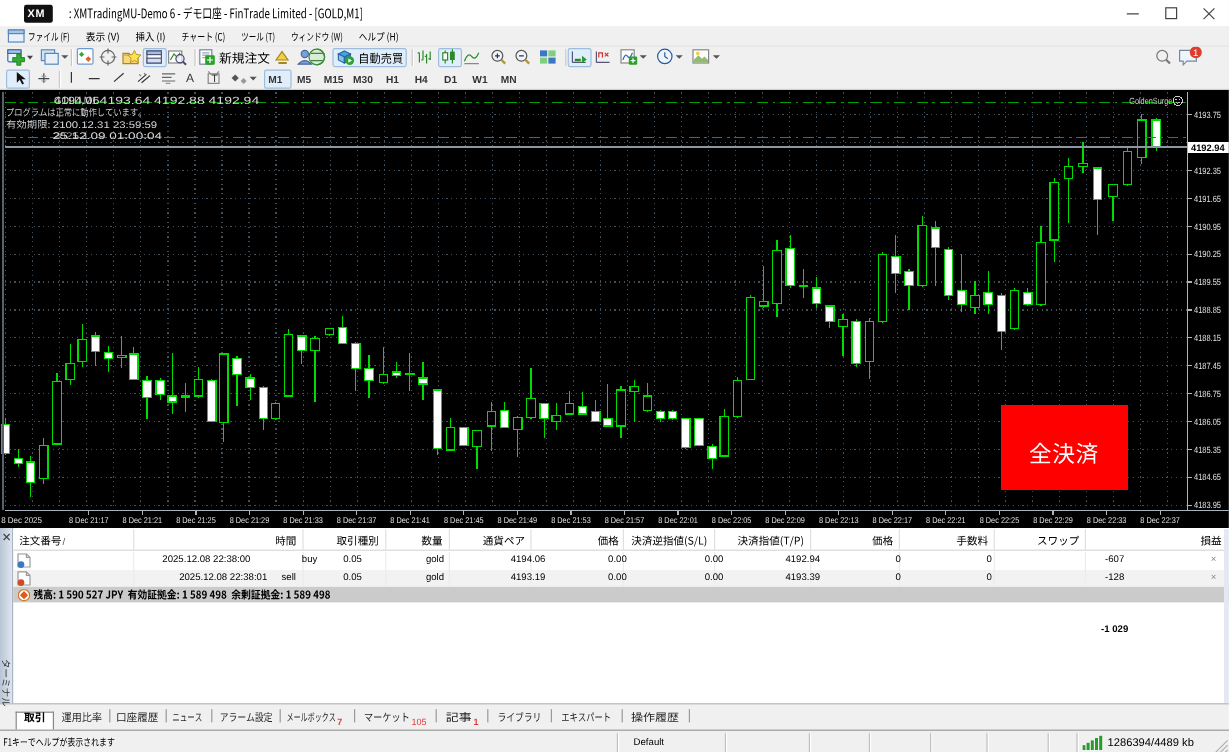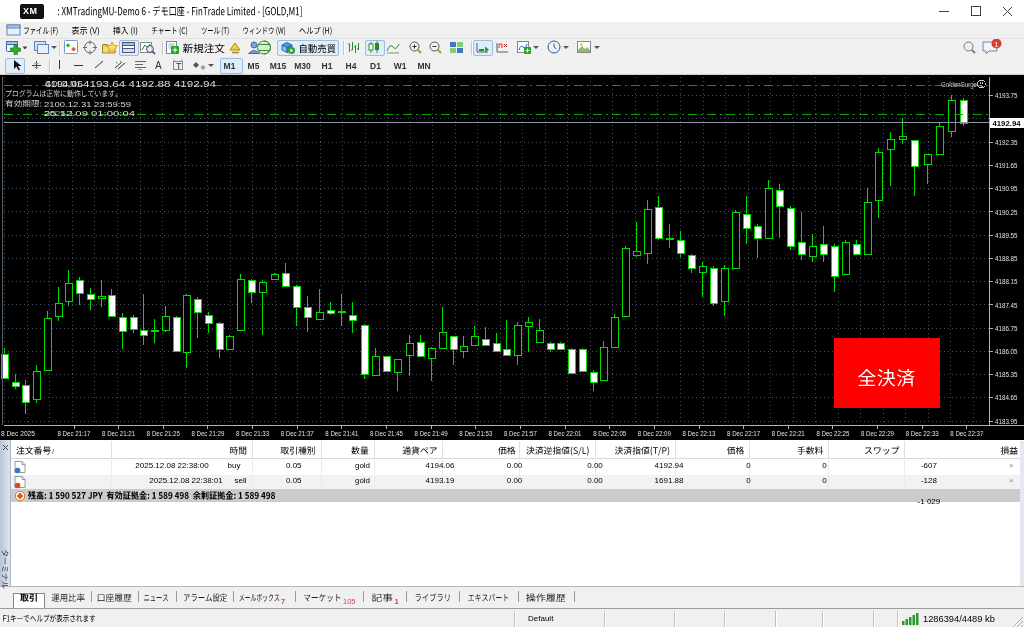--- a/index.html
+++ b/index.html
@@ -643,44 +643,44 @@
 <div class="abs" style="left:137.7px;top:591px;width:1px;height:11px;background:#999"></div>
 <div class="abs" style="left:175.8px;top:591px;width:1px;height:11px;background:#999"></div>
 <div class="abs" style="left:232.9px;top:591px;width:1px;height:11px;background:#999"></div>
 <div class="abs" style="left:295px;top:591px;width:1px;height:11px;background:#999"></div>
 <div class="abs" style="left:363.1px;top:591px;width:1px;height:11px;background:#999"></div>
 <div class="abs" style="left:406.2px;top:591px;width:1px;height:11px;background:#999"></div>
 <div class="abs" style="left:459.4px;top:591px;width:1px;height:11px;background:#999"></div>
 <div class="abs" style="left:517.5px;top:591px;width:1px;height:11px;background:#999"></div>
 <div class="abs" style="left:574px;top:591px;width:1px;height:11px;background:#999"></div>
 <div class="num" style="left:97.0px;top:461.2px;width:150px">2025.12.08 22:38:00</div>
-<div class="num" style="left:159px;top:461.2px;width:150px">buy</div>
+<div class="num" style="left:183px;top:461.2px;width:150px">buy</div>
 <div class="num" style="left:218.8px;top:461.2px;width:150px">0.05</div>
 <div class="num" style="left:287.5px;top:461.2px;width:150px">gold</div>
 <div class="num" style="left:365.0px;top:461.2px;width:150px">4194.06</div>
 <div class="num" style="left:439.5px;top:461.2px;width:150px">0.00</div>
 <div class="num" style="left:520.0px;top:461.2px;width:150px">0.00</div>
 <div class="num" style="left:594.0px;top:461.2px;width:150px">4192.94</div>
 <div class="num" style="left:673.4px;top:461.2px;width:150px">0</div>
 <div class="num" style="left:749.4px;top:461.2px;width:150px">0</div>
 <div class="num" style="left:853.9px;top:461.2px;width:150px">-607</div>
 <div class="num" style="left:1009px;top:461.2px;width:10px;color:#888;text-align:left">×</div>
 <div class="num" style="left:111px;top:475.7px;width:150px">2025.12.08 22:38:01</div>
 <div class="num" style="left:165.6px;top:475.7px;width:150px">sell</div>
 <div class="num" style="left:218.8px;top:475.7px;width:150px">0.05</div>
 <div class="num" style="left:287.5px;top:475.7px;width:150px">gold</div>
 <div class="num" style="left:365.0px;top:475.7px;width:150px">4193.19</div>
 <div class="num" style="left:439.5px;top:475.7px;width:150px">0.00</div>
 <div class="num" style="left:520.0px;top:475.7px;width:150px">0.00</div>
-<div class="num" style="left:594.0px;top:475.7px;width:150px">1691.88</div>
+<div class="num" style="left:594.0px;top:475.7px;width:150px">4193.39</div>
 <div class="num" style="left:673.4px;top:475.7px;width:150px">0</div>
 <div class="num" style="left:749.4px;top:475.7px;width:150px">0</div>
 <div class="num" style="left:853.9px;top:475.7px;width:150px">-128</div>
 <div class="num" style="left:1009px;top:475.7px;width:10px;color:#888;text-align:left">×</div>
-<div class="num" style="left:853.9px;top:497px;width:150px;font-weight:normal">-1 029</div>
+<div class="num" style="left:853.9px;top:520px;width:150px;font-weight:bold">-1 029</div>
 <div class="num" style="left:52px;top:447px;width:12px;color:#555;text-align:left;font-size:8px">/</div>
 <svg width="1024" height="627" style="position:absolute;left:0;top:0;z-index:30;pointer-events:none">
     <g transform="translate(57.4,15.2) scale(0.7360,1)">
       <path d="M1.5 -4.3Q1.2 -4.3 1 -4.5Q0.8 -4.7 0.8 -5.1Q0.8 -5.4 1 -5.6Q1.2 -5.8 1.5 -5.8Q1.8 -5.8 2 -5.6Q2.3 -5.4 2.3 -5.1Q2.3 -4.7 2 -4.5Q1.8 -4.3 1.5 -4.3ZM1.5 0.1Q1.2 0.1 1 -0.1Q0.8 -0.3 0.8 -0.6Q0.8 -1 1 -1.2Q1.2 -1.4 1.5 -1.4Q1.8 -1.4 2 -1.2Q2.3 -1 2.3 -0.6Q2.3 -0.3 2 -0.1Q1.8 0.1 1.5 0.1Z M5.7 0 8.1 -4.2 5.9 -8.1H7L8.1 -6Q8.2 -5.7 8.4 -5.5Q8.5 -5.2 8.7 -4.8H8.8Q8.9 -5.2 9.1 -5.5Q9.2 -5.7 9.3 -6L10.4 -8.1H11.5L9.3 -4.1L11.6 0H10.5L9.3 -2.2Q9.2 -2.5 9 -2.8Q8.8 -3.1 8.6 -3.5H8.6Q8.4 -3.1 8.3 -2.8Q8.1 -2.5 7.9 -2.2L6.8 0Z M12.9 0V-8.1H14.2L15.7 -3.7Q15.9 -3.3 16 -2.9Q16.1 -2.5 16.3 -2.1H16.3Q16.5 -2.5 16.6 -2.9Q16.8 -3.3 16.9 -3.7L18.4 -8.1H19.7V0H18.7V-4.5Q18.7 -4.8 18.7 -5.2Q18.7 -5.6 18.8 -6.1Q18.8 -6.5 18.8 -6.8H18.8L18.1 -5L16.6 -0.8H15.9L14.4 -5L13.8 -6.8H13.7Q13.8 -6.5 13.8 -6.1Q13.8 -5.6 13.8 -5.2Q13.9 -4.8 13.9 -4.5V0Z M23.5 0V-7.2H21.1V-8.1H27V-7.2H24.6V0Z M28.4 0V-6H29.2L29.3 -4.9H29.3Q29.6 -5.5 30.1 -5.8Q30.5 -6.1 31 -6.1Q31.2 -6.1 31.4 -6.1Q31.5 -6.1 31.6 -6L31.5 -5.1Q31.3 -5.2 31.2 -5.2Q31.1 -5.2 30.9 -5.2Q30.5 -5.2 30.1 -4.9Q29.7 -4.6 29.4 -3.8V0Z M34 0.1Q33.5 0.1 33.1 -0.1Q32.7 -0.3 32.5 -0.6Q32.3 -1 32.3 -1.6Q32.3 -2.5 33.1 -3.1Q34 -3.6 35.9 -3.8Q35.9 -4.2 35.8 -4.5Q35.7 -4.9 35.5 -5.1Q35.2 -5.3 34.7 -5.3Q34.2 -5.3 33.7 -5.1Q33.3 -4.9 32.9 -4.6L32.5 -5.3Q32.8 -5.5 33.2 -5.7Q33.5 -5.9 33.9 -6Q34.4 -6.1 34.9 -6.1Q35.6 -6.1 36 -5.8Q36.5 -5.5 36.7 -5Q36.9 -4.4 36.9 -3.7V0H36.1L36 -0.7H36Q35.6 -0.4 35.1 -0.1Q34.6 0.1 34 0.1ZM34.3 -0.7Q34.7 -0.7 35.1 -0.9Q35.5 -1.1 35.9 -1.5V-3.1Q34.9 -3 34.3 -2.8Q33.7 -2.6 33.5 -2.3Q33.2 -2 33.2 -1.6Q33.2 -1.1 33.5 -0.9Q33.8 -0.7 34.3 -0.7Z M40.8 0.1Q40.1 0.1 39.5 -0.2Q39 -0.6 38.7 -1.3Q38.4 -2 38.4 -3Q38.4 -3.9 38.8 -4.7Q39.1 -5.4 39.7 -5.7Q40.3 -6.1 41 -6.1Q41.5 -6.1 41.9 -5.9Q42.3 -5.8 42.7 -5.4L42.6 -6.5V-8.8H43.6V0H42.8L42.7 -0.7H42.7Q42.3 -0.4 41.9 -0.1Q41.4 0.1 40.8 0.1ZM41.1 -0.7Q41.5 -0.7 41.9 -0.9Q42.2 -1.1 42.6 -1.5V-4.7Q42.2 -5 41.9 -5.1Q41.5 -5.3 41.1 -5.3Q40.7 -5.3 40.3 -5Q39.9 -4.7 39.7 -4.2Q39.4 -3.7 39.4 -3Q39.4 -2.3 39.6 -1.8Q39.8 -1.2 40.2 -1Q40.6 -0.7 41.1 -0.7Z M45.6 0V-6H46.6V0ZM46.1 -7.2Q45.8 -7.2 45.7 -7.4Q45.5 -7.6 45.5 -7.9Q45.5 -8.2 45.7 -8.3Q45.8 -8.5 46.1 -8.5Q46.4 -8.5 46.6 -8.3Q46.8 -8.2 46.8 -7.9Q46.8 -7.6 46.6 -7.4Q46.4 -7.2 46.1 -7.2Z M48.7 0V-6H49.5L49.6 -5.1H49.6Q50 -5.5 50.5 -5.8Q51 -6.1 51.6 -6.1Q52.6 -6.1 53 -5.5Q53.4 -4.9 53.4 -3.8V0H52.4V-3.7Q52.4 -4.5 52.2 -4.9Q51.9 -5.3 51.3 -5.3Q50.8 -5.3 50.5 -5Q50.1 -4.8 49.7 -4.3V0Z M57.4 2.7Q56.7 2.7 56.1 2.6Q55.5 2.4 55.2 2Q54.9 1.7 54.9 1.1Q54.9 0.8 55.2 0.4Q55.4 0.1 55.8 -0.2V-0.3Q55.6 -0.4 55.4 -0.6Q55.3 -0.9 55.3 -1.2Q55.3 -1.6 55.5 -1.9Q55.7 -2.2 55.9 -2.3V-2.4Q55.6 -2.6 55.4 -3Q55.1 -3.5 55.1 -4Q55.1 -4.7 55.4 -5.1Q55.8 -5.6 56.3 -5.9Q56.8 -6.1 57.4 -6.1Q57.6 -6.1 57.9 -6.1Q58.1 -6 58.2 -6H60.3V-5.2H59.1Q59.3 -5 59.4 -4.7Q59.6 -4.4 59.6 -4Q59.6 -3.3 59.3 -2.9Q59 -2.4 58.5 -2.1Q58 -1.9 57.4 -1.9Q57.2 -1.9 56.9 -1.9Q56.7 -2 56.5 -2.1Q56.3 -2 56.2 -1.8Q56.1 -1.6 56.1 -1.4Q56.1 -1.1 56.3 -0.9Q56.6 -0.7 57.2 -0.7H58.3Q59.4 -0.7 59.9 -0.4Q60.4 -0.1 60.4 0.7Q60.4 1.2 60 1.7Q59.7 2.2 59 2.5Q58.3 2.7 57.4 2.7ZM57.4 -2.6Q57.7 -2.6 58 -2.7Q58.3 -2.9 58.5 -3.2Q58.7 -3.6 58.7 -4Q58.7 -4.4 58.5 -4.7Q58.3 -5.1 58 -5.2Q57.7 -5.4 57.4 -5.4Q57 -5.4 56.7 -5.2Q56.5 -5.1 56.3 -4.7Q56.1 -4.4 56.1 -4Q56.1 -3.6 56.3 -3.2Q56.5 -2.9 56.7 -2.7Q57 -2.6 57.4 -2.6ZM57.5 2.1Q58.1 2.1 58.5 1.9Q59 1.7 59.2 1.4Q59.4 1.1 59.4 0.8Q59.4 0.4 59.1 0.3Q58.8 0.1 58.2 0.1H57.2Q57 0.1 56.8 0.1Q56.6 0 56.4 -0Q56.1 0.2 55.9 0.5Q55.8 0.8 55.8 1Q55.8 1.5 56.3 1.8Q56.7 2.1 57.5 2.1Z M61.7 0V-8.1H62.9L64.4 -3.7Q64.6 -3.3 64.7 -2.9Q64.9 -2.5 65 -2.1H65.1Q65.2 -2.5 65.4 -2.9Q65.5 -3.3 65.6 -3.7L67.2 -8.1H68.4V0H67.4V-4.5Q67.4 -4.8 67.5 -5.2Q67.5 -5.6 67.5 -6.1Q67.5 -6.5 67.6 -6.8H67.5L66.9 -5L65.4 -0.8H64.7L63.1 -5L62.5 -6.8H62.5Q62.5 -6.5 62.5 -6.1Q62.6 -5.6 62.6 -5.2Q62.6 -4.8 62.6 -4.5V0Z M73.5 0.1Q72.9 0.1 72.3 -0Q71.8 -0.2 71.4 -0.6Q71 -1 70.8 -1.7Q70.6 -2.4 70.6 -3.3V-8.1H71.6V-3.3Q71.6 -2.3 71.8 -1.8Q72.1 -1.2 72.5 -1Q72.9 -0.7 73.5 -0.7Q74 -0.7 74.4 -1Q74.9 -1.2 75.1 -1.8Q75.4 -2.3 75.4 -3.3V-8.1H76.4V-3.3Q76.4 -2.4 76.1 -1.7Q75.9 -1 75.5 -0.6Q75.1 -0.2 74.6 -0Q74.1 0.1 73.5 0.1Z M77.9 -2.7V-3.5H80.8V-2.7Z M82.4 0V-8.1H84.4Q85.6 -8.1 86.5 -7.6Q87.3 -7.1 87.7 -6.2Q88.2 -5.4 88.2 -4.1Q88.2 -2.8 87.7 -1.9Q87.3 -1 86.5 -0.5Q85.6 0 84.4 0ZM83.4 -0.8H84.3Q85.2 -0.8 85.9 -1.2Q86.5 -1.6 86.8 -2.3Q87.1 -3 87.1 -4.1Q87.1 -5.1 86.8 -5.8Q86.5 -6.5 85.9 -6.9Q85.2 -7.2 84.3 -7.2H83.4Z M92.2 0.1Q91.4 0.1 90.8 -0.2Q90.1 -0.6 89.8 -1.3Q89.4 -2 89.4 -3Q89.4 -3.7 89.6 -4.3Q89.8 -4.9 90.2 -5.3Q90.6 -5.7 91.1 -5.9Q91.5 -6.1 92.1 -6.1Q92.8 -6.1 93.4 -5.8Q93.9 -5.4 94.2 -4.8Q94.4 -4.2 94.4 -3.3Q94.4 -3.2 94.4 -3Q94.4 -2.9 94.4 -2.7H90.4Q90.4 -2.1 90.7 -1.6Q90.9 -1.2 91.4 -0.9Q91.8 -0.7 92.4 -0.7Q92.8 -0.7 93.2 -0.8Q93.5 -0.9 93.8 -1.1L94.2 -0.5Q93.8 -0.2 93.3 -0Q92.9 0.1 92.2 0.1ZM90.4 -3.5H93.6Q93.6 -4.4 93.2 -4.8Q92.8 -5.3 92.1 -5.3Q91.7 -5.3 91.3 -5.1Q90.9 -4.9 90.7 -4.5Q90.4 -4.1 90.4 -3.5Z M95.9 0V-6H96.7L96.8 -5.1H96.9Q97.3 -5.5 97.7 -5.8Q98.2 -6.1 98.7 -6.1Q99.4 -6.1 99.8 -5.8Q100.2 -5.5 100.4 -5Q100.8 -5.5 101.3 -5.8Q101.8 -6.1 102.4 -6.1Q103.3 -6.1 103.7 -5.5Q104.2 -4.9 104.2 -3.8V0H103.2V-3.7Q103.2 -4.5 102.9 -4.9Q102.6 -5.3 102 -5.3Q101.7 -5.3 101.3 -5Q101 -4.8 100.5 -4.3V0H99.5V-3.7Q99.5 -4.5 99.3 -4.9Q99 -5.3 98.4 -5.3Q98.1 -5.3 97.7 -5Q97.3 -4.8 96.9 -4.3V0Z M108.4 0.1Q107.7 0.1 107.1 -0.2Q106.4 -0.6 106 -1.3Q105.7 -2 105.7 -3Q105.7 -4 106 -4.7Q106.4 -5.4 107.1 -5.8Q107.7 -6.1 108.4 -6.1Q109 -6.1 109.5 -5.9Q110 -5.7 110.4 -5.3Q110.7 -4.9 111 -4.3Q111.2 -3.7 111.2 -3Q111.2 -2 110.8 -1.3Q110.4 -0.6 109.8 -0.2Q109.2 0.1 108.4 0.1ZM108.4 -0.7Q108.9 -0.7 109.3 -1Q109.7 -1.3 109.9 -1.8Q110.2 -2.3 110.2 -3Q110.2 -3.7 109.9 -4.2Q109.7 -4.7 109.3 -5Q108.9 -5.3 108.4 -5.3Q107.9 -5.3 107.5 -5Q107.1 -4.7 106.9 -4.2Q106.7 -3.7 106.7 -3Q106.7 -2.3 106.9 -1.8Q107.1 -1.3 107.5 -1Q107.9 -0.7 108.4 -0.7Z M117.5 0.1Q117 0.1 116.5 -0.1Q116 -0.4 115.6 -0.9Q115.2 -1.4 115 -2.1Q114.8 -2.8 114.8 -3.8Q114.8 -5 115.1 -5.9Q115.3 -6.7 115.7 -7.2Q116.2 -7.7 116.7 -8Q117.2 -8.2 117.8 -8.2Q118.5 -8.2 118.9 -8Q119.4 -7.7 119.7 -7.4L119.1 -6.8Q118.9 -7 118.6 -7.2Q118.2 -7.4 117.9 -7.4Q117.3 -7.4 116.8 -7Q116.4 -6.7 116.1 -5.9Q115.8 -5.2 115.8 -3.8Q115.8 -2.8 116 -2.1Q116.2 -1.4 116.6 -1Q117 -0.6 117.5 -0.6Q117.9 -0.6 118.2 -0.9Q118.5 -1.1 118.7 -1.5Q118.9 -1.9 118.9 -2.5Q118.9 -3 118.7 -3.4Q118.6 -3.8 118.3 -4Q117.9 -4.3 117.4 -4.3Q117.1 -4.3 116.6 -4Q116.2 -3.8 115.8 -3.2L115.7 -4Q116 -4.3 116.3 -4.5Q116.6 -4.8 116.9 -4.9Q117.3 -5 117.6 -5Q118.3 -5 118.8 -4.7Q119.3 -4.4 119.6 -3.9Q119.9 -3.3 119.9 -2.5Q119.9 -1.7 119.5 -1.1Q119.2 -0.5 118.7 -0.2Q118.2 0.1 117.5 0.1Z M123.3 -2.7V-3.5H126.1V-2.7Z M131.3 -8Q131.6 -8 131.8 -8Q132 -8 132.3 -8Q132.5 -8 132.9 -8Q133.3 -8 133.7 -8Q134.2 -8 134.7 -8Q135.2 -8 135.6 -8Q135.9 -8 136.1 -8Q136.3 -8 136.6 -8Q136.9 -8 137.1 -8V-7.1Q136.9 -7.1 136.6 -7.2Q136.4 -7.2 136.1 -7.2Q135.9 -7.2 135.6 -7.2Q135.2 -7.2 134.7 -7.2Q134.2 -7.2 133.7 -7.2Q133.3 -7.2 132.9 -7.2Q132.5 -7.2 132.3 -7.2Q132 -7.2 131.8 -7.2Q131.5 -7.1 131.3 -7.1ZM130 -5.3Q130.2 -5.3 130.5 -5.2Q130.7 -5.2 131 -5.2Q131.1 -5.2 131.5 -5.2Q131.9 -5.2 132.6 -5.2Q133.2 -5.2 133.9 -5.2Q134.6 -5.2 135.3 -5.2Q136 -5.2 136.6 -5.2Q137.2 -5.2 137.6 -5.2Q138 -5.2 138.2 -5.2Q138.3 -5.2 138.6 -5.2Q138.8 -5.3 139 -5.3V-4.4Q138.8 -4.4 138.6 -4.4Q138.4 -4.4 138.2 -4.4Q138 -4.4 137.6 -4.4Q137.2 -4.4 136.6 -4.4Q136 -4.4 135.3 -4.4Q134.6 -4.4 133.9 -4.4Q133.2 -4.4 132.6 -4.4Q131.9 -4.4 131.5 -4.4Q131.1 -4.4 131 -4.4Q130.7 -4.4 130.5 -4.4Q130.2 -4.4 130 -4.4ZM135.2 -4.8Q135.2 -3.8 135 -2.9Q134.9 -2.1 134.5 -1.4Q134.3 -1 134 -0.6Q133.7 -0.3 133.2 0.1Q132.8 0.4 132.4 0.6L131.5 0Q132.2 -0.2 132.7 -0.7Q133.3 -1.1 133.6 -1.7Q134 -2.3 134.1 -3.1Q134.3 -3.9 134.3 -4.8ZM137.7 -8.9Q137.9 -8.7 138 -8.5Q138.2 -8.2 138.3 -7.9Q138.5 -7.7 138.6 -7.4L138 -7.2Q137.9 -7.5 137.6 -7.9Q137.3 -8.4 137.1 -8.7ZM138.9 -9.4Q139.1 -9.2 139.2 -8.9Q139.4 -8.6 139.6 -8.4Q139.7 -8.1 139.8 -7.9L139.2 -7.6Q139.1 -8 138.8 -8.4Q138.6 -8.8 138.3 -9.1Z M142.1 -7.8Q142.3 -7.8 142.5 -7.8Q142.8 -7.8 143.1 -7.8Q143.3 -7.8 143.7 -7.8Q144.1 -7.8 144.6 -7.8Q145.1 -7.8 145.7 -7.8Q146.2 -7.8 146.8 -7.8Q147.3 -7.8 147.7 -7.8Q148.1 -7.8 148.3 -7.8Q148.6 -7.8 148.8 -7.8Q149 -7.8 149.2 -7.8V-6.9Q149 -6.9 148.8 -6.9Q148.6 -7 148.3 -7Q148.1 -7 147.7 -7Q147.2 -7 146.7 -7Q146.2 -7 145.6 -7Q145 -7 144.5 -7Q144 -7 143.6 -7Q143.2 -7 143.1 -7Q142.8 -7 142.5 -7Q142.3 -6.9 142.1 -6.9ZM145.4 -4.3Q145.4 -4 145.4 -3.6Q145.4 -3.2 145.4 -2.8Q145.4 -2.4 145.4 -2.1Q145.4 -1.7 145.4 -1.6Q145.4 -1.2 145.8 -0.9Q146.1 -0.7 146.8 -0.7Q147.6 -0.7 148.3 -0.7Q149 -0.8 149.7 -0.9L149.7 0.1Q149.2 0.1 148.8 0.1Q148.3 0.1 147.7 0.1Q147.2 0.2 146.7 0.2Q145.9 0.2 145.4 -0Q144.9 -0.2 144.7 -0.5Q144.5 -0.9 144.5 -1.3Q144.5 -1.6 144.5 -2Q144.5 -2.4 144.5 -2.8Q144.5 -3.2 144.5 -3.6Q144.5 -4 144.5 -4.3Q144.5 -4.4 144.5 -4.7Q144.5 -5 144.5 -5.4Q144.5 -5.8 144.5 -6.1Q144.5 -6.5 144.5 -6.8Q144.5 -7.1 144.5 -7.2L145.4 -7.2Q145.4 -7.1 145.4 -6.8Q145.4 -6.5 145.4 -6.1Q145.4 -5.7 145.4 -5.3Q145.4 -4.9 145.4 -4.7Q145.4 -4.4 145.4 -4.3ZM141.3 -4.7Q141.6 -4.7 141.9 -4.7Q142.2 -4.6 142.4 -4.6Q142.5 -4.6 143 -4.6Q143.4 -4.6 143.9 -4.6Q144.5 -4.6 145.2 -4.6Q145.8 -4.6 146.4 -4.6Q147.1 -4.6 147.6 -4.6Q148.2 -4.6 148.6 -4.6Q149 -4.6 149.1 -4.6Q149.3 -4.6 149.4 -4.6Q149.6 -4.7 149.8 -4.7Q149.9 -4.7 150.1 -4.7L150.1 -3.8Q149.9 -3.8 149.6 -3.8Q149.3 -3.8 149.2 -3.8Q149 -3.8 148.6 -3.8Q148.2 -3.8 147.6 -3.8Q147.1 -3.8 146.4 -3.8Q145.8 -3.8 145.1 -3.8Q144.5 -3.8 143.9 -3.8Q143.4 -3.8 143 -3.8Q142.5 -3.8 142.4 -3.8Q142.2 -3.8 141.9 -3.8Q141.6 -3.8 141.3 -3.8Z M152.5 -8.1H160.7V0.6H159.8V-7.3H153.3V0.6H152.5ZM152.9 -1.2H160.4V-0.3H152.9Z M167.9 -6.9H168.7V0.2H167.9ZM164.9 -2.5H171.9V-1.8H164.9ZM164.2 -0.1H172.6V0.6H164.2ZM165.9 -6.7 166.7 -6.6Q166.5 -5.4 166.1 -4.5Q165.6 -3.6 164.9 -3Q164.8 -3 164.7 -3.1Q164.6 -3.2 164.5 -3.3Q164.4 -3.4 164.3 -3.4Q165 -4 165.4 -4.8Q165.8 -5.6 165.9 -6.7ZM165.7 -4.9 166.1 -5.4Q166.4 -5.2 166.7 -4.9Q167 -4.6 167.3 -4.3Q167.6 -4 167.7 -3.8L167.3 -3.3Q167.1 -3.5 166.8 -3.8Q166.6 -4.1 166.3 -4.4Q166 -4.7 165.7 -4.9ZM170.4 -6.7 171.1 -6.6Q170.9 -5.4 170.5 -4.6Q170 -3.7 169.3 -3.1Q169.2 -3.2 169.1 -3.3Q169 -3.4 168.9 -3.5Q168.8 -3.6 168.7 -3.6Q169.4 -4.1 169.8 -4.9Q170.2 -5.7 170.4 -6.7ZM170 -5 170.5 -5.4Q170.9 -5.2 171.3 -4.8Q171.6 -4.5 172 -4.2Q172.4 -3.8 172.6 -3.6L172.1 -3Q171.8 -3.3 171.5 -3.6Q171.1 -4 170.8 -4.3Q170.4 -4.7 170 -5ZM167.5 -9.2H168.3V-7.5H167.5ZM163.7 -8.1H172.5V-7.3H163.7ZM163.3 -8.1H164.1V-5Q164.1 -4.4 164.1 -3.6Q164 -2.9 163.9 -2.1Q163.8 -1.3 163.6 -0.5Q163.4 0.2 163.1 0.8Q163 0.8 162.9 0.7Q162.7 0.6 162.6 0.5Q162.5 0.4 162.4 0.4Q162.7 -0.2 162.9 -0.9Q163.1 -1.6 163.2 -2.3Q163.3 -3 163.3 -3.7Q163.3 -4.4 163.3 -5Z M176 -2.7V-3.5H178.9V-2.7Z M182.9 0V-8.1H187.6V-7.2H183.9V-4.5H187V-3.6H183.9V0Z M188.9 0V-6H189.9V0ZM189.4 -7.2Q189.1 -7.2 188.9 -7.4Q188.7 -7.6 188.7 -7.9Q188.7 -8.2 188.9 -8.3Q189.1 -8.5 189.4 -8.5Q189.7 -8.5 189.9 -8.3Q190.1 -8.2 190.1 -7.9Q190.1 -7.6 189.9 -7.4Q189.7 -7.2 189.4 -7.2Z M191.9 0V-6H192.8L192.8 -5.1H192.9Q193.3 -5.5 193.8 -5.8Q194.3 -6.1 194.9 -6.1Q195.8 -6.1 196.3 -5.5Q196.7 -4.9 196.7 -3.8V0H195.7V-3.7Q195.7 -4.5 195.4 -4.9Q195.2 -5.3 194.6 -5.3Q194.1 -5.3 193.7 -5Q193.4 -4.8 192.9 -4.3V0Z M200.4 0V-7.2H198V-8.1H203.9V-7.2H201.4V0Z M205.2 0V-6H206.1L206.1 -4.9H206.2Q206.5 -5.5 206.9 -5.8Q207.4 -6.1 207.9 -6.1Q208.1 -6.1 208.2 -6.1Q208.4 -6.1 208.5 -6L208.3 -5.1Q208.2 -5.2 208 -5.2Q207.9 -5.2 207.7 -5.2Q207.4 -5.2 207 -4.9Q206.5 -4.6 206.2 -3.8V0Z M210.9 0.1Q210.4 0.1 210 -0.1Q209.6 -0.3 209.4 -0.6Q209.1 -1 209.1 -1.6Q209.1 -2.5 210 -3.1Q210.9 -3.6 212.8 -3.8Q212.8 -4.2 212.7 -4.5Q212.6 -4.9 212.3 -5.1Q212.1 -5.3 211.6 -5.3Q211 -5.3 210.6 -5.1Q210.1 -4.9 209.8 -4.6L209.4 -5.3Q209.7 -5.5 210 -5.7Q210.4 -5.9 210.8 -6Q211.2 -6.1 211.7 -6.1Q212.5 -6.1 212.9 -5.8Q213.4 -5.5 213.6 -5Q213.8 -4.4 213.8 -3.7V0H213L212.9 -0.7H212.8Q212.4 -0.4 211.9 -0.1Q211.4 0.1 210.9 0.1ZM211.2 -0.7Q211.6 -0.7 212 -0.9Q212.4 -1.1 212.8 -1.5V-3.1Q211.8 -3 211.2 -2.8Q210.6 -2.6 210.4 -2.3Q210.1 -2 210.1 -1.6Q210.1 -1.1 210.4 -0.9Q210.7 -0.7 211.2 -0.7Z M217.7 0.1Q217 0.1 216.4 -0.2Q215.9 -0.6 215.6 -1.3Q215.3 -2 215.3 -3Q215.3 -3.9 215.6 -4.7Q216 -5.4 216.6 -5.7Q217.2 -6.1 217.8 -6.1Q218.4 -6.1 218.8 -5.9Q219.1 -5.8 219.5 -5.4L219.5 -6.5V-8.8H220.5V0H219.7L219.6 -0.7H219.5Q219.2 -0.4 218.7 -0.1Q218.3 0.1 217.7 0.1ZM217.9 -0.7Q218.4 -0.7 218.7 -0.9Q219.1 -1.1 219.5 -1.5V-4.7Q219.1 -5 218.7 -5.1Q218.4 -5.3 218 -5.3Q217.5 -5.3 217.2 -5Q216.8 -4.7 216.5 -4.2Q216.3 -3.7 216.3 -3Q216.3 -2.3 216.5 -1.8Q216.7 -1.2 217.1 -1Q217.4 -0.7 217.9 -0.7Z M224.9 0.1Q224.1 0.1 223.5 -0.2Q222.8 -0.6 222.4 -1.3Q222.1 -2 222.1 -3Q222.1 -3.7 222.3 -4.3Q222.5 -4.9 222.9 -5.3Q223.3 -5.7 223.8 -5.9Q224.2 -6.1 224.7 -6.1Q225.5 -6.1 226 -5.8Q226.6 -5.4 226.8 -4.8Q227.1 -4.2 227.1 -3.3Q227.1 -3.2 227.1 -3Q227.1 -2.9 227.1 -2.7H223.1Q223.1 -2.1 223.3 -1.6Q223.6 -1.2 224 -0.9Q224.5 -0.7 225 -0.7Q225.5 -0.7 225.8 -0.8Q226.2 -0.9 226.5 -1.1L226.9 -0.5Q226.5 -0.2 226 -0Q225.5 0.1 224.9 0.1ZM223 -3.5H226.2Q226.2 -4.4 225.9 -4.8Q225.5 -5.3 224.8 -5.3Q224.3 -5.3 224 -5.1Q223.6 -4.9 223.4 -4.5Q223.1 -4.1 223 -3.5Z M231.2 0V-8.1H232.2V-0.9H235.7V0Z M237 0V-6H238V0ZM237.5 -7.2Q237.2 -7.2 237.1 -7.4Q236.9 -7.6 236.9 -7.9Q236.9 -8.2 237.1 -8.3Q237.2 -8.5 237.5 -8.5Q237.8 -8.5 238 -8.3Q238.2 -8.2 238.2 -7.9Q238.2 -7.6 238 -7.4Q237.8 -7.2 237.5 -7.2Z M240.1 0V-6H240.9L241 -5.1H241Q241.4 -5.5 241.9 -5.8Q242.3 -6.1 242.9 -6.1Q243.6 -6.1 243.9 -5.8Q244.3 -5.5 244.5 -5Q245 -5.5 245.5 -5.8Q245.9 -6.1 246.5 -6.1Q247.4 -6.1 247.9 -5.5Q248.3 -4.9 248.3 -3.8V0H247.3V-3.7Q247.3 -4.5 247 -4.9Q246.8 -5.3 246.2 -5.3Q245.8 -5.3 245.5 -5Q245.1 -4.8 244.7 -4.3V0H243.7V-3.7Q243.7 -4.5 243.4 -4.9Q243.1 -5.3 242.6 -5.3Q242.2 -5.3 241.9 -5Q241.5 -4.8 241.1 -4.3V0Z M250.3 0V-6H251.3V0ZM250.8 -7.2Q250.5 -7.2 250.3 -7.4Q250.1 -7.6 250.1 -7.9Q250.1 -8.2 250.3 -8.3Q250.5 -8.5 250.8 -8.5Q251.1 -8.5 251.2 -8.3Q251.4 -8.2 251.4 -7.9Q251.4 -7.6 251.2 -7.4Q251.1 -7.2 250.8 -7.2Z M255.1 0.1Q254.5 0.1 254.1 -0.1Q253.8 -0.4 253.6 -0.8Q253.5 -1.2 253.5 -1.8V-5.2H252.6V-5.9L253.5 -6L253.6 -7.7H254.5V-6H256.1V-5.2H254.5V-1.8Q254.5 -1.3 254.7 -1Q254.9 -0.7 255.4 -0.7Q255.5 -0.7 255.7 -0.7Q255.9 -0.8 256.1 -0.8L256.3 -0.1Q256 0 255.7 0.1Q255.4 0.1 255.1 0.1Z M259.8 0.1Q259 0.1 258.4 -0.2Q257.7 -0.6 257.4 -1.3Q257 -2 257 -3Q257 -3.7 257.2 -4.3Q257.4 -4.9 257.8 -5.3Q258.2 -5.7 258.7 -5.9Q259.1 -6.1 259.7 -6.1Q260.4 -6.1 261 -5.8Q261.5 -5.4 261.8 -4.8Q262 -4.2 262 -3.3Q262 -3.2 262 -3Q262 -2.9 262 -2.7H258Q258 -2.1 258.3 -1.6Q258.5 -1.2 259 -0.9Q259.4 -0.7 260 -0.7Q260.4 -0.7 260.7 -0.8Q261.1 -0.9 261.4 -1.1L261.8 -0.5Q261.4 -0.2 260.9 -0Q260.4 0.1 259.8 0.1ZM258 -3.5H261.2Q261.2 -4.4 260.8 -4.8Q260.4 -5.3 259.7 -5.3Q259.3 -5.3 258.9 -5.1Q258.5 -4.9 258.3 -4.5Q258 -4.1 258 -3.5Z M265.5 0.1Q264.8 0.1 264.2 -0.2Q263.7 -0.6 263.4 -1.3Q263.1 -2 263.1 -3Q263.1 -3.9 263.4 -4.7Q263.8 -5.4 264.4 -5.7Q265 -6.1 265.7 -6.1Q266.2 -6.1 266.6 -5.9Q267 -5.8 267.4 -5.4L267.3 -6.5V-8.8H268.3V0H267.5L267.4 -0.7H267.4Q267 -0.4 266.6 -0.1Q266.1 0.1 265.5 0.1ZM265.8 -0.7Q266.2 -0.7 266.6 -0.9Q266.9 -1.1 267.3 -1.5V-4.7Q266.9 -5 266.6 -5.1Q266.2 -5.3 265.8 -5.3Q265.4 -5.3 265 -5Q264.6 -4.7 264.4 -4.2Q264.1 -3.7 264.1 -3Q264.1 -2.3 264.3 -1.8Q264.5 -1.2 264.9 -1Q265.3 -0.7 265.8 -0.7Z M272.3 -2.7V-3.5H275.1V-2.7Z M279.2 1.9V-8.7H281.4V-8.1H280V1.3H281.4V1.9Z M286.1 0.1Q285 0.1 284.2 -0.4Q283.4 -0.9 282.9 -1.8Q282.4 -2.7 282.4 -4Q282.4 -5 282.7 -5.8Q283 -6.6 283.5 -7.1Q284 -7.6 284.6 -7.9Q285.3 -8.2 286.1 -8.2Q287 -8.2 287.5 -7.9Q288.1 -7.6 288.4 -7.2L287.9 -6.6Q287.6 -6.9 287.2 -7.1Q286.8 -7.3 286.1 -7.3Q285.3 -7.3 284.7 -6.9Q284.1 -6.5 283.8 -5.8Q283.5 -5.1 283.5 -4.1Q283.5 -3 283.8 -2.3Q284.1 -1.6 284.7 -1.2Q285.3 -0.7 286.2 -0.7Q286.6 -0.7 287 -0.9Q287.4 -1 287.6 -1.2V-3.3H285.9V-4.2H288.6V-0.8Q288.2 -0.4 287.5 -0.1Q286.9 0.1 286.1 0.1Z M293.4 0.1Q292.4 0.1 291.7 -0.4Q290.9 -0.9 290.4 -1.8Q290 -2.8 290 -4.1Q290 -5.4 290.4 -6.3Q290.9 -7.2 291.7 -7.7Q292.4 -8.2 293.4 -8.2Q294.5 -8.2 295.2 -7.7Q296 -7.2 296.5 -6.3Q296.9 -5.4 296.9 -4.1Q296.9 -2.8 296.5 -1.8Q296 -0.9 295.2 -0.4Q294.5 0.1 293.4 0.1ZM293.4 -0.7Q294.2 -0.7 294.7 -1.2Q295.3 -1.6 295.5 -2.3Q295.8 -3.1 295.8 -4.1Q295.8 -5.1 295.5 -5.8Q295.3 -6.5 294.7 -6.9Q294.2 -7.3 293.4 -7.3Q292.7 -7.3 292.2 -6.9Q291.6 -6.5 291.3 -5.8Q291.1 -5.1 291.1 -4.1Q291.1 -3.1 291.3 -2.3Q291.6 -1.6 292.2 -1.2Q292.7 -0.7 293.4 -0.7Z M298.6 0V-8.1H299.7V-0.9H303.2V0Z M304.6 0V-8.1H306.6Q307.9 -8.1 308.7 -7.6Q309.6 -7.1 310 -6.2Q310.4 -5.4 310.4 -4.1Q310.4 -2.8 310 -1.9Q309.6 -1 308.7 -0.5Q307.9 0 306.7 0ZM305.6 -0.8H306.5Q307.5 -0.8 308.1 -1.2Q308.8 -1.6 309.1 -2.3Q309.4 -3 309.4 -4.1Q309.4 -5.1 309.1 -5.8Q308.8 -6.5 308.1 -6.9Q307.5 -7.2 306.5 -7.2H305.6Z M311.9 2.1 311.7 1.5Q312.2 1.3 312.5 0.9Q312.8 0.5 312.8 -0L312.6 -0.9L313.1 -0.2Q313 -0.1 312.9 -0Q312.8 0 312.6 0Q312.3 0 312.1 -0.2Q311.9 -0.4 311.9 -0.7Q311.9 -1 312.1 -1.2Q312.3 -1.4 312.7 -1.4Q313.1 -1.4 313.3 -1.1Q313.5 -0.8 313.5 -0.2Q313.5 0.6 313.1 1.2Q312.6 1.8 311.9 2.1Z M315.2 0V-8.1H316.5L318 -3.7Q318.2 -3.3 318.3 -2.9Q318.4 -2.5 318.6 -2.1H318.6Q318.8 -2.5 318.9 -2.9Q319.1 -3.3 319.2 -3.7L320.7 -8.1H322V0H321V-4.5Q321 -4.8 321 -5.2Q321 -5.6 321.1 -6.1Q321.1 -6.5 321.1 -6.8H321.1L320.4 -5L318.9 -0.8H318.2L316.7 -5L316.1 -6.8H316Q316.1 -6.5 316.1 -6.1Q316.1 -5.6 316.1 -5.2Q316.2 -4.8 316.2 -4.5V0Z M324 0V-0.8H325.8V-6.8H324.4V-7.5Q324.9 -7.6 325.3 -7.7Q325.7 -7.9 326.1 -8.1H326.8V-0.8H328.4V0Z M329.5 1.9V1.3H331V-8.1H329.5V-8.7H331.7V1.9Z" fill="#000"></path>
     </g>
     <g transform="translate(23.3,33.8) scale(0.7422,1)">
       <path d="M7.4 -5.7Q7.4 -5.6 7.3 -5.5Q7.3 -5.4 7.3 -5.3Q7.2 -4.9 7.1 -4.5Q7 -4.1 6.8 -3.7Q6.7 -3.3 6.5 -2.9Q6.2 -2.4 6 -2.1Q5.6 -1.6 5.1 -1.2Q4.6 -0.8 4 -0.4Q3.4 -0.1 2.6 0.2L2 -0.5Q2.9 -0.7 3.5 -1Q4.1 -1.3 4.6 -1.7Q5 -2.1 5.4 -2.5Q5.7 -2.9 5.9 -3.4Q6.1 -3.9 6.3 -4.4Q6.4 -4.9 6.5 -5.3Q6.4 -5.3 6 -5.3Q5.7 -5.3 5.3 -5.3Q4.8 -5.3 4.3 -5.3Q3.8 -5.3 3.4 -5.3Q2.9 -5.3 2.6 -5.3Q2.2 -5.3 2.1 -5.3Q1.8 -5.3 1.6 -5.3Q1.4 -5.3 1.2 -5.3V-6.1Q1.4 -6.1 1.5 -6Q1.7 -6 1.8 -6Q2 -6 2.1 -6Q2.2 -6 2.5 -6Q2.7 -6 3.1 -6Q3.5 -6 3.9 -6Q4.3 -6 4.7 -6Q5.1 -6 5.5 -6Q5.8 -6 6.1 -6Q6.3 -6 6.4 -6Q6.5 -6 6.6 -6Q6.8 -6 6.9 -6.1Z M16 -4.3Q16 -4.3 16 -4.2Q15.9 -4.2 15.9 -4.1Q15.8 -4 15.6 -3.7Q15.4 -3.5 15.2 -3.2Q15 -2.9 14.7 -2.6Q14.4 -2.3 14.1 -2.1L13.6 -2.5Q13.9 -2.7 14.2 -3Q14.5 -3.2 14.7 -3.5Q14.9 -3.8 15 -4Q14.9 -4 14.6 -4Q14.3 -4 13.8 -4Q13.4 -4 12.9 -4Q12.5 -4 12 -4Q11.6 -4 11.3 -4Q11 -4 10.9 -4Q10.7 -4 10.5 -4Q10.3 -4 10.1 -4V-4.7Q10.3 -4.7 10.5 -4.7Q10.7 -4.7 10.9 -4.7Q11 -4.7 11.3 -4.7Q11.6 -4.7 12.1 -4.7Q12.5 -4.7 13 -4.7Q13.5 -4.7 14 -4.7Q14.4 -4.7 14.8 -4.7Q15.1 -4.7 15.2 -4.7Q15.2 -4.7 15.3 -4.7Q15.4 -4.7 15.5 -4.7Q15.6 -4.7 15.6 -4.7ZM13.2 -3.5Q13.1 -2.9 13.1 -2.4Q13.1 -1.9 13 -1.5Q12.8 -1.1 12.6 -0.7Q12.4 -0.3 12.1 0Q11.7 0.4 11.1 0.7L10.5 0.2Q10.7 0.1 10.8 0.1Q11 0 11.1 -0.1Q11.7 -0.5 12 -0.9Q12.3 -1.4 12.4 -1.9Q12.4 -2.4 12.4 -2.9Q12.4 -3.1 12.4 -3.2Q12.4 -3.3 12.4 -3.5Z M17.9 -3.1Q19.1 -3.4 20 -3.8Q21 -4.3 21.7 -4.7Q22.1 -5 22.6 -5.3Q23 -5.7 23.4 -6Q23.8 -6.4 24 -6.7L24.6 -6.2Q24.3 -5.8 23.8 -5.4Q23.4 -5.1 22.9 -4.7Q22.5 -4.4 22 -4.1Q21.5 -3.8 20.9 -3.5Q20.3 -3.2 19.6 -2.9Q19 -2.7 18.3 -2.4ZM21.6 -4.4 22.3 -4.6V-0.7Q22.3 -0.5 22.3 -0.3Q22.3 -0.1 22.3 0Q22.3 0.2 22.4 0.3H21.5Q21.5 0.2 21.5 0Q21.5 -0.1 21.6 -0.3Q21.6 -0.5 21.6 -0.7Z M30.3 -0.2Q30.3 -0.3 30.3 -0.4Q30.4 -0.5 30.4 -0.7Q30.4 -0.7 30.4 -1Q30.4 -1.3 30.4 -1.8Q30.4 -2.2 30.4 -2.7Q30.4 -3.2 30.4 -3.7Q30.4 -4.2 30.4 -4.6Q30.4 -5.1 30.4 -5.4Q30.4 -5.7 30.4 -5.8Q30.4 -6.1 30.3 -6.2Q30.3 -6.4 30.3 -6.5H31.1Q31.1 -6.4 31.1 -6.2Q31.1 -6.1 31.1 -5.8Q31.1 -5.7 31.1 -5.4Q31.1 -5.1 31.1 -4.6Q31.1 -4.2 31.1 -3.7Q31.1 -3.2 31.1 -2.7Q31.1 -2.3 31.1 -1.9Q31.1 -1.4 31.1 -1.2Q31.1 -0.9 31.1 -0.9Q31.5 -1 31.9 -1.3Q32.4 -1.7 32.8 -2.1Q33.3 -2.5 33.6 -3L34 -2.4Q33.6 -1.9 33.1 -1.4Q32.6 -1 32.1 -0.6Q31.6 -0.2 31.1 0Q30.9 0.1 30.9 0.1Q30.8 0.2 30.8 0.2ZM26.4 -0.2Q26.9 -0.6 27.3 -1.2Q27.7 -1.7 27.9 -2.3Q28 -2.6 28 -3.1Q28.1 -3.5 28.1 -4Q28.1 -4.5 28.1 -5Q28.1 -5.4 28.1 -5.8Q28.1 -6 28.1 -6.1Q28.1 -6.3 28.1 -6.4H28.9Q28.8 -6.4 28.8 -6.3Q28.8 -6.2 28.8 -6.1Q28.8 -5.9 28.8 -5.8Q28.8 -5.4 28.8 -5Q28.8 -4.5 28.8 -3.9Q28.7 -3.4 28.7 -2.9Q28.6 -2.5 28.5 -2.1Q28.4 -1.5 28 -0.8Q27.6 -0.2 27 0.2Z M38.4 1.7Q37.8 0.7 37.5 -0.3Q37.1 -1.4 37.1 -2.7Q37.1 -3.9 37.5 -5Q37.8 -6.1 38.4 -7L38.9 -6.8Q38.3 -5.9 38 -4.8Q37.8 -3.8 37.8 -2.7Q37.8 -1.6 38 -0.5Q38.3 0.5 38.9 1.5Z M40.1 0V-6.3H43.7V-5.6H40.9V-3.5H43.3V-2.8H40.9V0Z M44.8 1.7 44.3 1.5Q44.9 0.5 45.2 -0.5Q45.4 -1.6 45.4 -2.7Q45.4 -3.8 45.2 -4.8Q44.9 -5.9 44.3 -6.8L44.8 -7Q45.4 -6.1 45.8 -5Q46.1 -3.9 46.1 -2.7Q46.1 -1.4 45.8 -0.3Q45.4 0.7 44.8 1.7Z" fill="#000"></path>
     </g>
     <g transform="translate(71.4,33.8) scale(0.9470,1)">
       <path d="M0.9 -6.5H7.8V-5.9H0.9ZM1.3 -5.2H7.4V-4.7H1.3ZM0.5 -3.9H8.1V-3.4H0.5ZM4 -7.2H4.6V-3.5H4ZM3.9 -3.7 4.5 -3.5Q4.1 -3.1 3.7 -2.8Q3.2 -2.4 2.7 -2.1Q2.2 -1.8 1.7 -1.6Q1.2 -1.3 0.7 -1.2Q0.6 -1.2 0.5 -1.3Q0.5 -1.4 0.4 -1.5Q0.3 -1.6 0.2 -1.7Q0.7 -1.8 1.3 -2Q1.8 -2.3 2.3 -2.5Q2.8 -2.8 3.2 -3.1Q3.6 -3.4 3.9 -3.7ZM4.9 -3.7Q5.1 -2.7 5.6 -2Q6 -1.2 6.7 -0.7Q7.4 -0.2 8.3 0.1Q8.3 0.2 8.2 0.3Q8.1 0.4 8 0.5Q7.9 0.6 7.9 0.7Q7 0.3 6.2 -0.3Q5.5 -0.8 5.1 -1.7Q4.6 -2.5 4.3 -3.5ZM7.3 -3.1 7.8 -2.7Q7.5 -2.4 7.2 -2.2Q6.8 -1.9 6.5 -1.7Q6.1 -1.5 5.8 -1.3L5.4 -1.7Q5.7 -1.9 6 -2.1Q6.4 -2.3 6.7 -2.6Q7.1 -2.8 7.3 -3.1ZM1.2 0.1Q1.7 -0 2.4 -0.2Q3 -0.3 3.7 -0.5Q4.5 -0.7 5.2 -0.9L5.3 -0.3Q4.6 -0.1 3.9 0.1Q3.2 0.2 2.6 0.4Q1.9 0.6 1.4 0.7ZM2.4 -2.1 2.9 -2.6 3.1 -2.5V0H2.4Z M12.6 -4.2H13.3V-0.2Q13.3 0.2 13.2 0.3Q13.1 0.5 12.8 0.6Q12.6 0.6 12.2 0.7Q11.8 0.7 11.3 0.7Q11.3 0.5 11.2 0.3Q11.1 0.1 11 0Q11.3 0 11.6 0Q11.9 0 12.1 0Q12.3 0 12.4 0Q12.5 0 12.5 -0Q12.6 -0.1 12.6 -0.2ZM10.6 -3 11.3 -2.8Q11.1 -2.3 10.8 -1.8Q10.5 -1.3 10.2 -0.9Q9.8 -0.4 9.5 -0.1Q9.4 -0.2 9.3 -0.2Q9.2 -0.3 9.1 -0.4Q9 -0.4 8.9 -0.5Q9.4 -0.9 9.9 -1.6Q10.3 -2.3 10.6 -3ZM14.5 -2.8 15.1 -3Q15.4 -2.6 15.7 -2.1Q16 -1.7 16.3 -1.2Q16.5 -0.7 16.6 -0.4L16 -0.1Q15.9 -0.4 15.6 -0.9Q15.4 -1.4 15.1 -1.9Q14.8 -2.3 14.5 -2.8ZM9.9 -6.6H15.9V-5.9H9.9ZM9.1 -4.5H16.7V-3.9H9.1Z M21.2 1.7Q20.6 0.7 20.3 -0.3Q19.9 -1.4 19.9 -2.7Q19.9 -3.9 20.3 -5Q20.6 -6.1 21.2 -7L21.7 -6.8Q21.1 -5.9 20.8 -4.8Q20.6 -3.8 20.6 -2.7Q20.6 -1.6 20.8 -0.5Q21.1 0.5 21.7 1.5Z M24.1 0 22 -6.3H22.9L23.9 -2.9Q24.1 -2.3 24.2 -1.9Q24.3 -1.4 24.5 -0.8H24.5Q24.7 -1.4 24.9 -1.9Q25 -2.3 25.2 -2.9L26.2 -6.3H27L25 0Z M27.8 1.7 27.3 1.5Q27.9 0.5 28.2 -0.5Q28.4 -1.6 28.4 -2.7Q28.4 -3.8 28.2 -4.8Q27.9 -5.9 27.3 -6.8L27.8 -7Q28.4 -6.1 28.8 -5Q29.1 -3.9 29.1 -2.7Q29.1 -1.4 28.8 -0.3Q28.4 0.7 27.8 1.7Z" fill="#000"></path>

